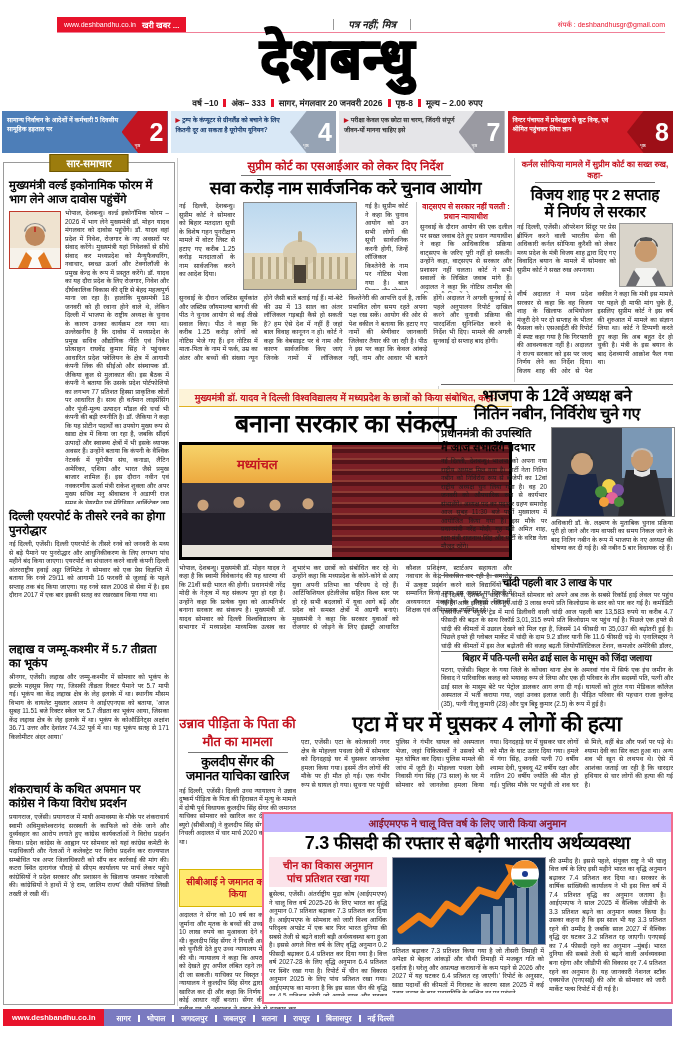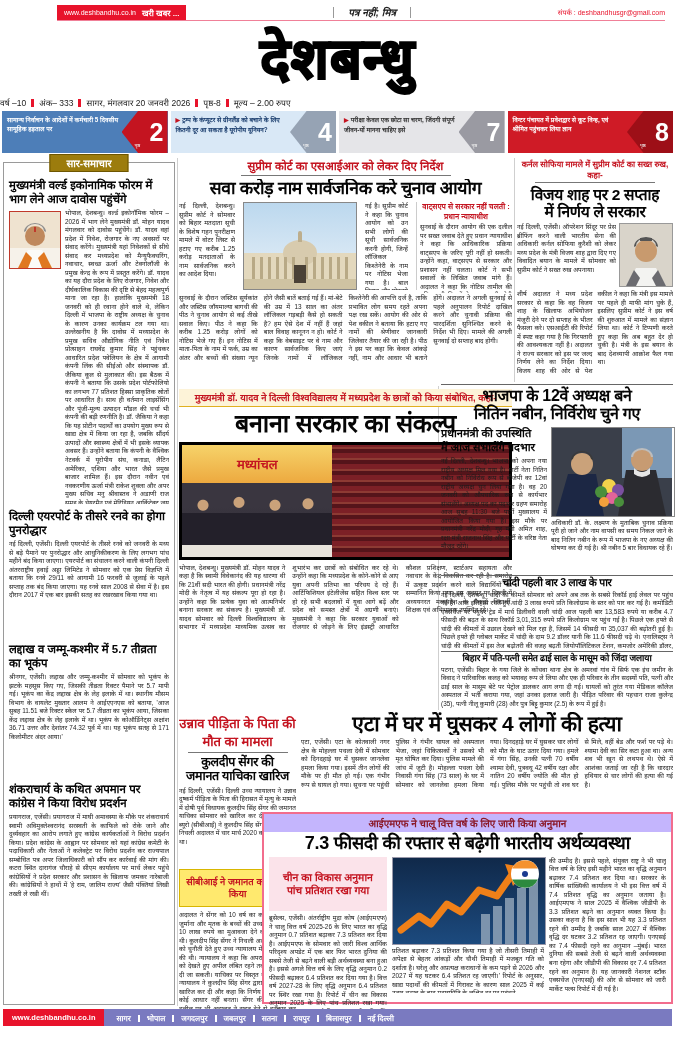--- a/index.html
+++ b/index.html
@@ -3,30 +3,30 @@
 <meta charset="utf-8">
 <style>
   html,body{margin:0;padding:0;background:#e9e9e9;}
   .pg{position:relative;width:675px;height:1043px;background:#fff;overflow:hidden;
       font-family:"Liberation Sans",sans-serif;color:#111;margin:0 auto;}
   .body-txt{font-size:6.4px;line-height:1.33;text-align:justify;color:#1c1c1c;overflow:hidden;}
   .hl{font-weight:bold;color:#050505;line-height:1.1;letter-spacing:-.3px;}
   .center{text-align:center;}
   .nowrap{white-space:nowrap;overflow:hidden;}
   
-  .topbar{position:absolute;top:4px;left:57px;right:10px;height:16px;display:flex;align-items:center;border-bottom:1px solid #f08098;}
+  .topbar{position:absolute;top:16px;left:57px;right:10px;height:16px;display:flex;align-items:center;border-bottom:1px solid #f08098;}
   .site-box{background:#e8132b;color:#fff;font-size:7px;padding:2px 7px;display:flex;gap:6px;align-items:center;white-space:nowrap;}
   .site-box b{font-size:8px;}
   .motto{flex:1;text-align:center;font-size:10px;font-weight:bold;font-style:italic;color:#222;}
   .motto span{border-left:1px solid #999;border-right:1px solid #999;padding:0 14px;}
   .contact{color:#e8132b;font-size:7px;white-space:nowrap;}
   
   .logo{position:absolute;top:30px;left:0;right:0;text-align:center;font-size:56px;font-weight:bold;
         color:#000;-webkit-text-stroke:2px #000;letter-spacing:1px;line-height:1.05;}
-  .dateline{position:absolute;top:97px;left:0;right:0;font-size:8.5px;color:#222;font-weight:normal;}
+  .dateline{position:absolute;top:97px;left:0;right:0;text-align:center;font-size:8.5px;color:#222;font-weight:bold;}
   .dlp{display:inline-block;}
   .dlp::after{content:"";display:inline-block;width:3px;height:8px;background:#e8132b;margin:0 5px;vertical-align:-1px;}
   .dlp:last-child::after{display:none;}
   
   .teasers{position:absolute;top:111px;left:2px;right:2px;height:42px;display:flex;gap:3px;}
   .teaser{flex:1;display:flex;overflow:hidden;}
   .t-text{flex:1;padding:4px 3px 3px 5px;font-size:6.3px;font-weight:bold;line-height:1.5;}
   .t-arrow{position:relative;width:46px;flex:none;}
   .t-shape{position:absolute;inset:0;clip-path:polygon(0 50%,36% 0,100% 0,100% 100%,36% 100%);}
   .t-num{position:absolute;right:4px;top:50%;transform:translateY(-50%);font-size:25px;font-weight:bold;color:#fff;z-index:1;line-height:1;}
@@ -107,21 +107,21 @@
   .eta{position:absolute;left:301px;top:712px;width:372px;height:96px;}
   .eta-hl{font-size:21px;text-align:center;margin-bottom:3px;}
   .eta-cols{column-count:4;column-gap:6px;height:66px;}
   
   .imf{position:absolute;left:262px;top:812px;width:411px;height:192px;border:2px solid #f26d8d;background:#fff;box-sizing:border-box;}
   .imf-kicker{background:#c4b5fd;color:#8b1a2a;font-weight:bold;font-size:10px;text-align:center;padding:2px 0;}
   .imf-hl{font-size:18px;text-align:center;margin:2px 4px 3px;}
   .imf-row{display:flex;gap:5px;padding:0 5px 4px;height:138px;}
   .imf-c1{width:118px;}
   .imf-sub{color:#c41420;font-weight:bold;font-size:10.5px;text-align:center;line-height:1.25;
-           background:#fbe3ea;padding:14px 0;margin-bottom:3px;}
+           background:#fbe3ea;padding:2px 0;margin-bottom:3px;}
   .imf-c2{width:152px;flex:none;}
   .chart-img{width:152px;height:86px;border:1px solid #99a;overflow:hidden;margin-bottom:2px;}
   .imf-c3{flex:1;}
   
   .footer{position:absolute;left:3px;right:3px;top:1009px;height:17px;display:flex;align-items:stretch;}
   .f-site{background:#e8132b;color:#fff;font-size:7.5px;display:flex;align-items:center;padding:0 9px;font-weight:bold;}
   .f-cities{flex:1;background:#7a7ac0;color:#fff;font-size:7.5px;display:flex;align-items:center;padding-left:12px;font-weight:bold;}
   .city::after{content:"";display:inline-block;width:2px;height:7px;background:#fff;margin:0 7px;vertical-align:-1px;}
   .city:last-child::after{display:none;}
   

